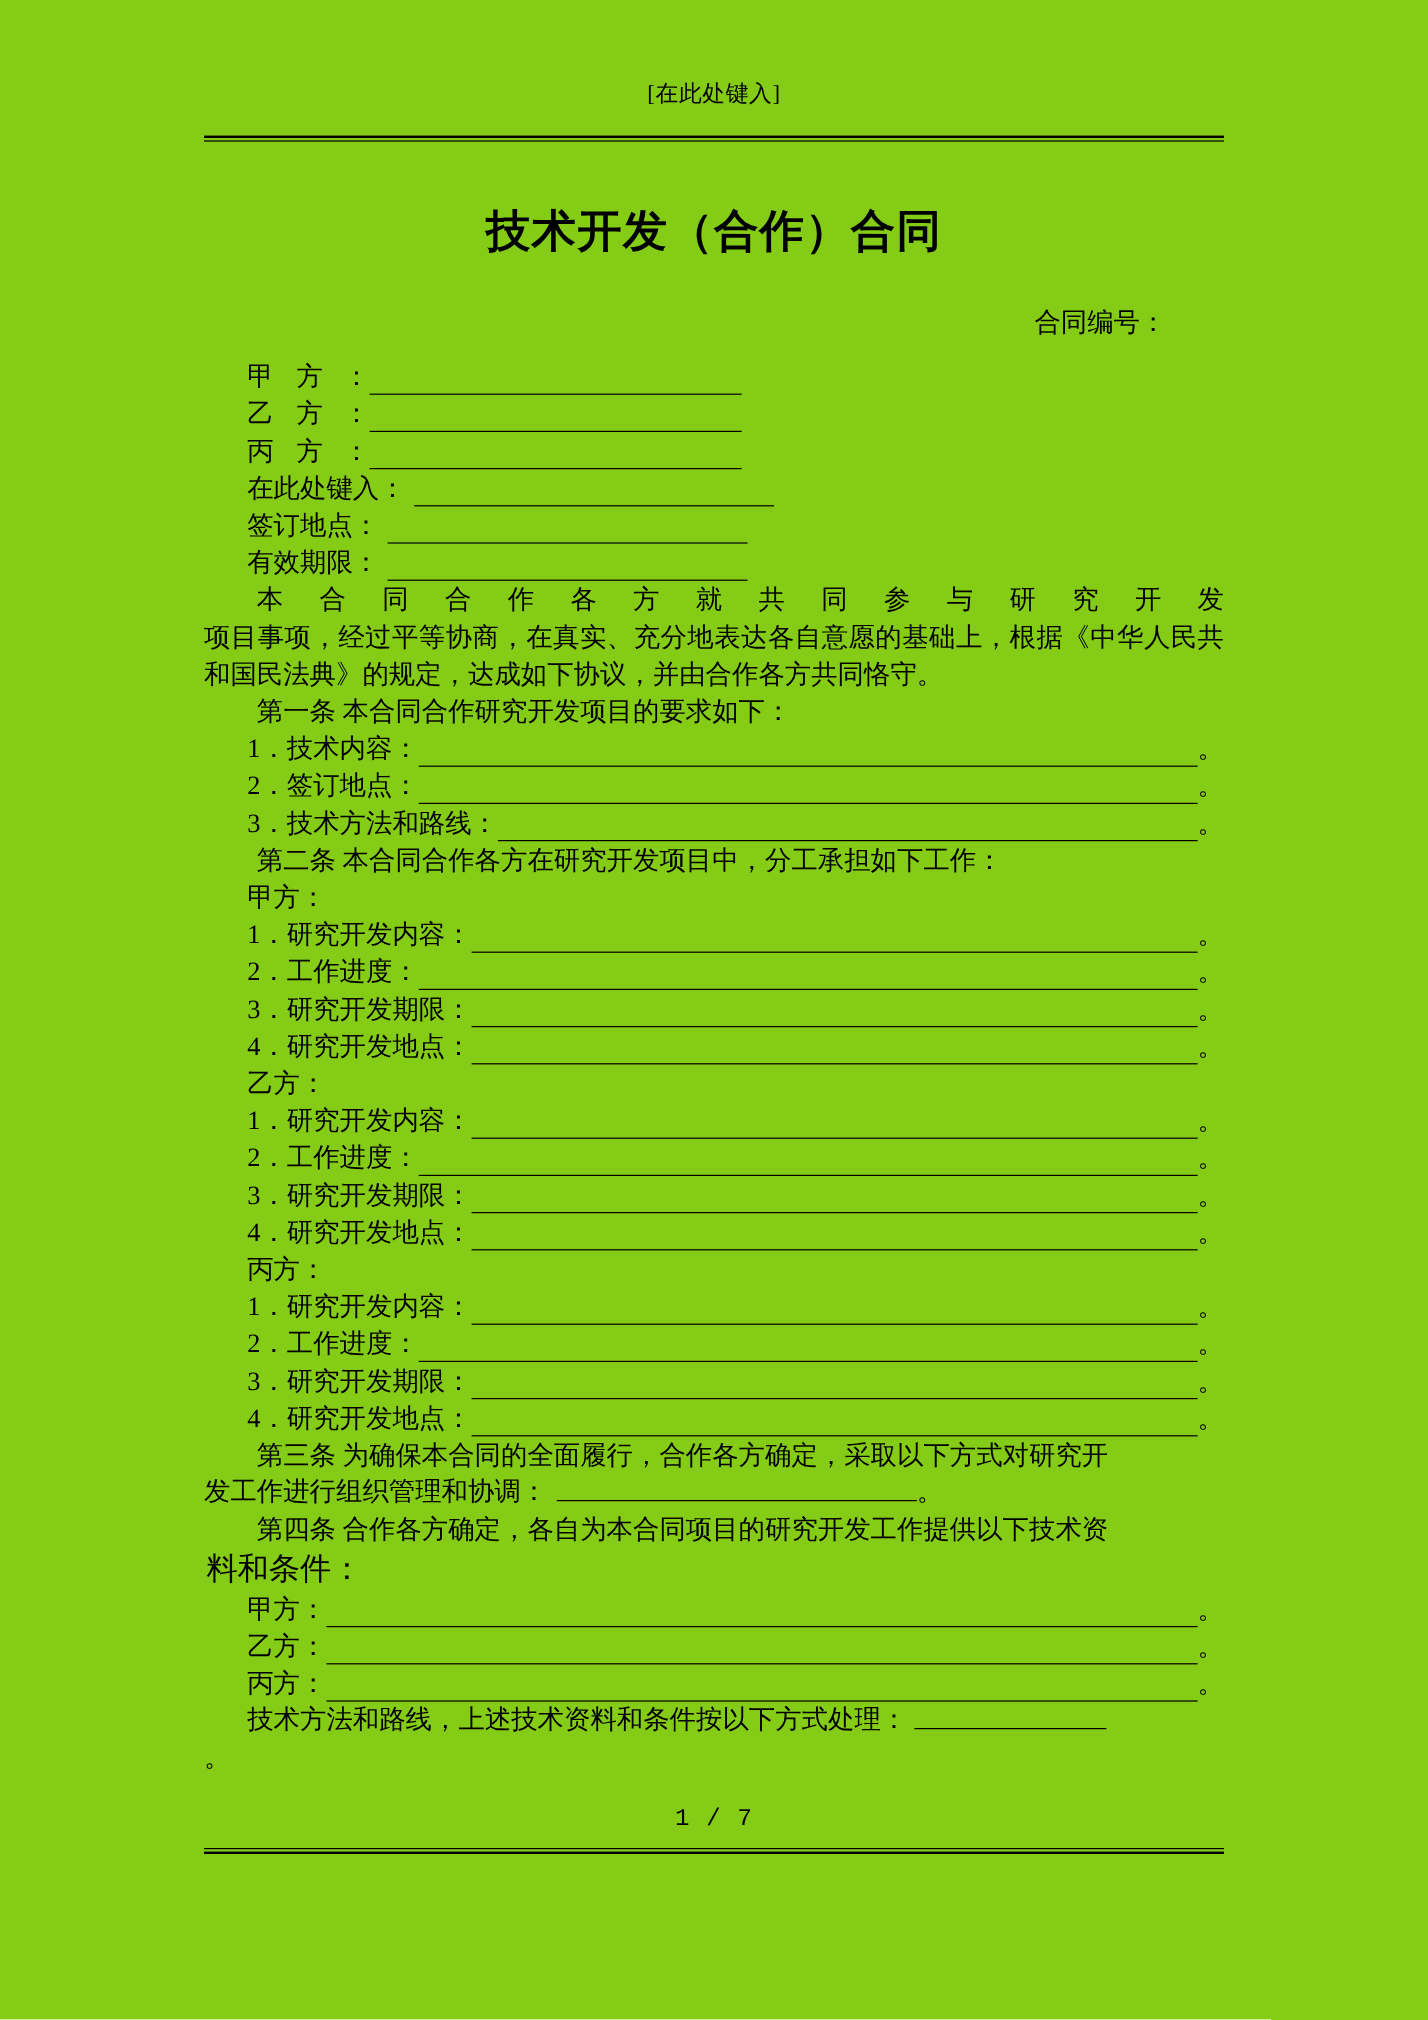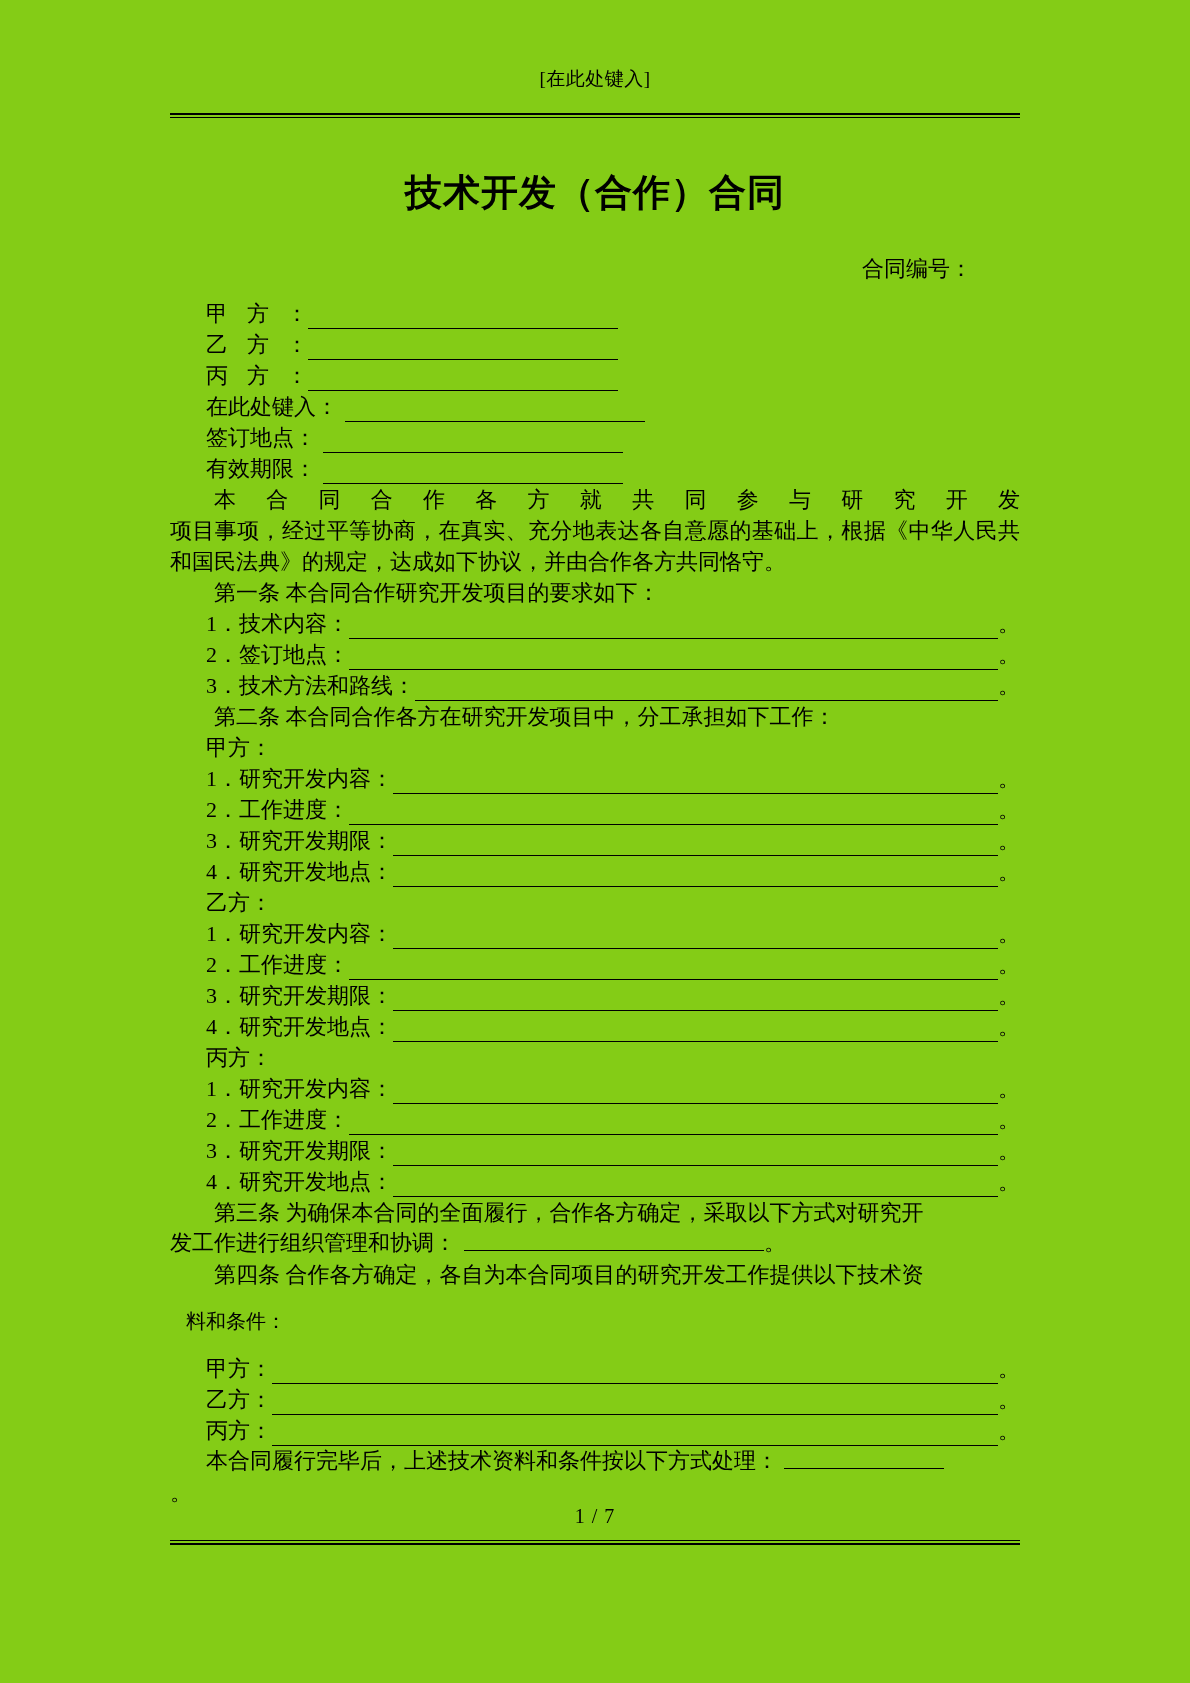--- a/index.html
+++ b/index.html
@@ -128,43 +128,44 @@
     flex: 0 0 auto;
     font-size: 22px;
   }
   .subhead {
     font-size: 22px;
     line-height: 31px;
     margin: 0;
     padding-left: 36px;
   }
   .clause-inline {
-    font-size: 20px;
-    line-height: 31px;
-    margin: 16px;
+    font-size: 26px;
+    line-height: 31px;
+    margin: 2px;
   }
   .trailing-period {
     font-size: 22px;
     line-height: 31px;
     margin: 0;
   }
   .line-flex {
     display: flex;
     align-items: flex-start;
     white-space: nowrap;
     height: 31px;
     font-size: 22px;
   }
   
   .doc-footer {
     position: absolute;
     left: 170px;
     right: 170px;
     bottom: 138px;
     text-align: center;
+    font-family: Liberation Mono, monospace;
   }
   .footer-pageno {
     font-size: 20px;
     margin-bottom: 12px;
     letter-spacing: 1px;
   }
   .footer-rule {
     border: 0;
     border-top: 1px solid #000;
     border-bottom: 2px solid #000;
@@ -360,21 +361,21 @@
     <span class="line"></span>
     <span class="period">。</span>
   </div>
   <div class="item">
     <span class="lbl">丙方：</span>
     <span class="line"></span>
     <span class="period">。</span>
   </div>
 
   <div class="line-flex" style="padding-left:36px;">
-    <span>本合同履行完毕后，上述技术资料和条件按以下方式处理：</span>
+    <span>技术方法和路线，上述技术资料和条件按以下方式处理：</span>
     <span class="rule" style="width:160px;margin-left:6px;"></span>
   </div>
   <div class="trailing-period">。</div>
 
   <div class="doc-footer">
     <div class="footer-pageno">1 / 7</div>
     <hr class="footer-rule">
   </div>
 
 </div>

